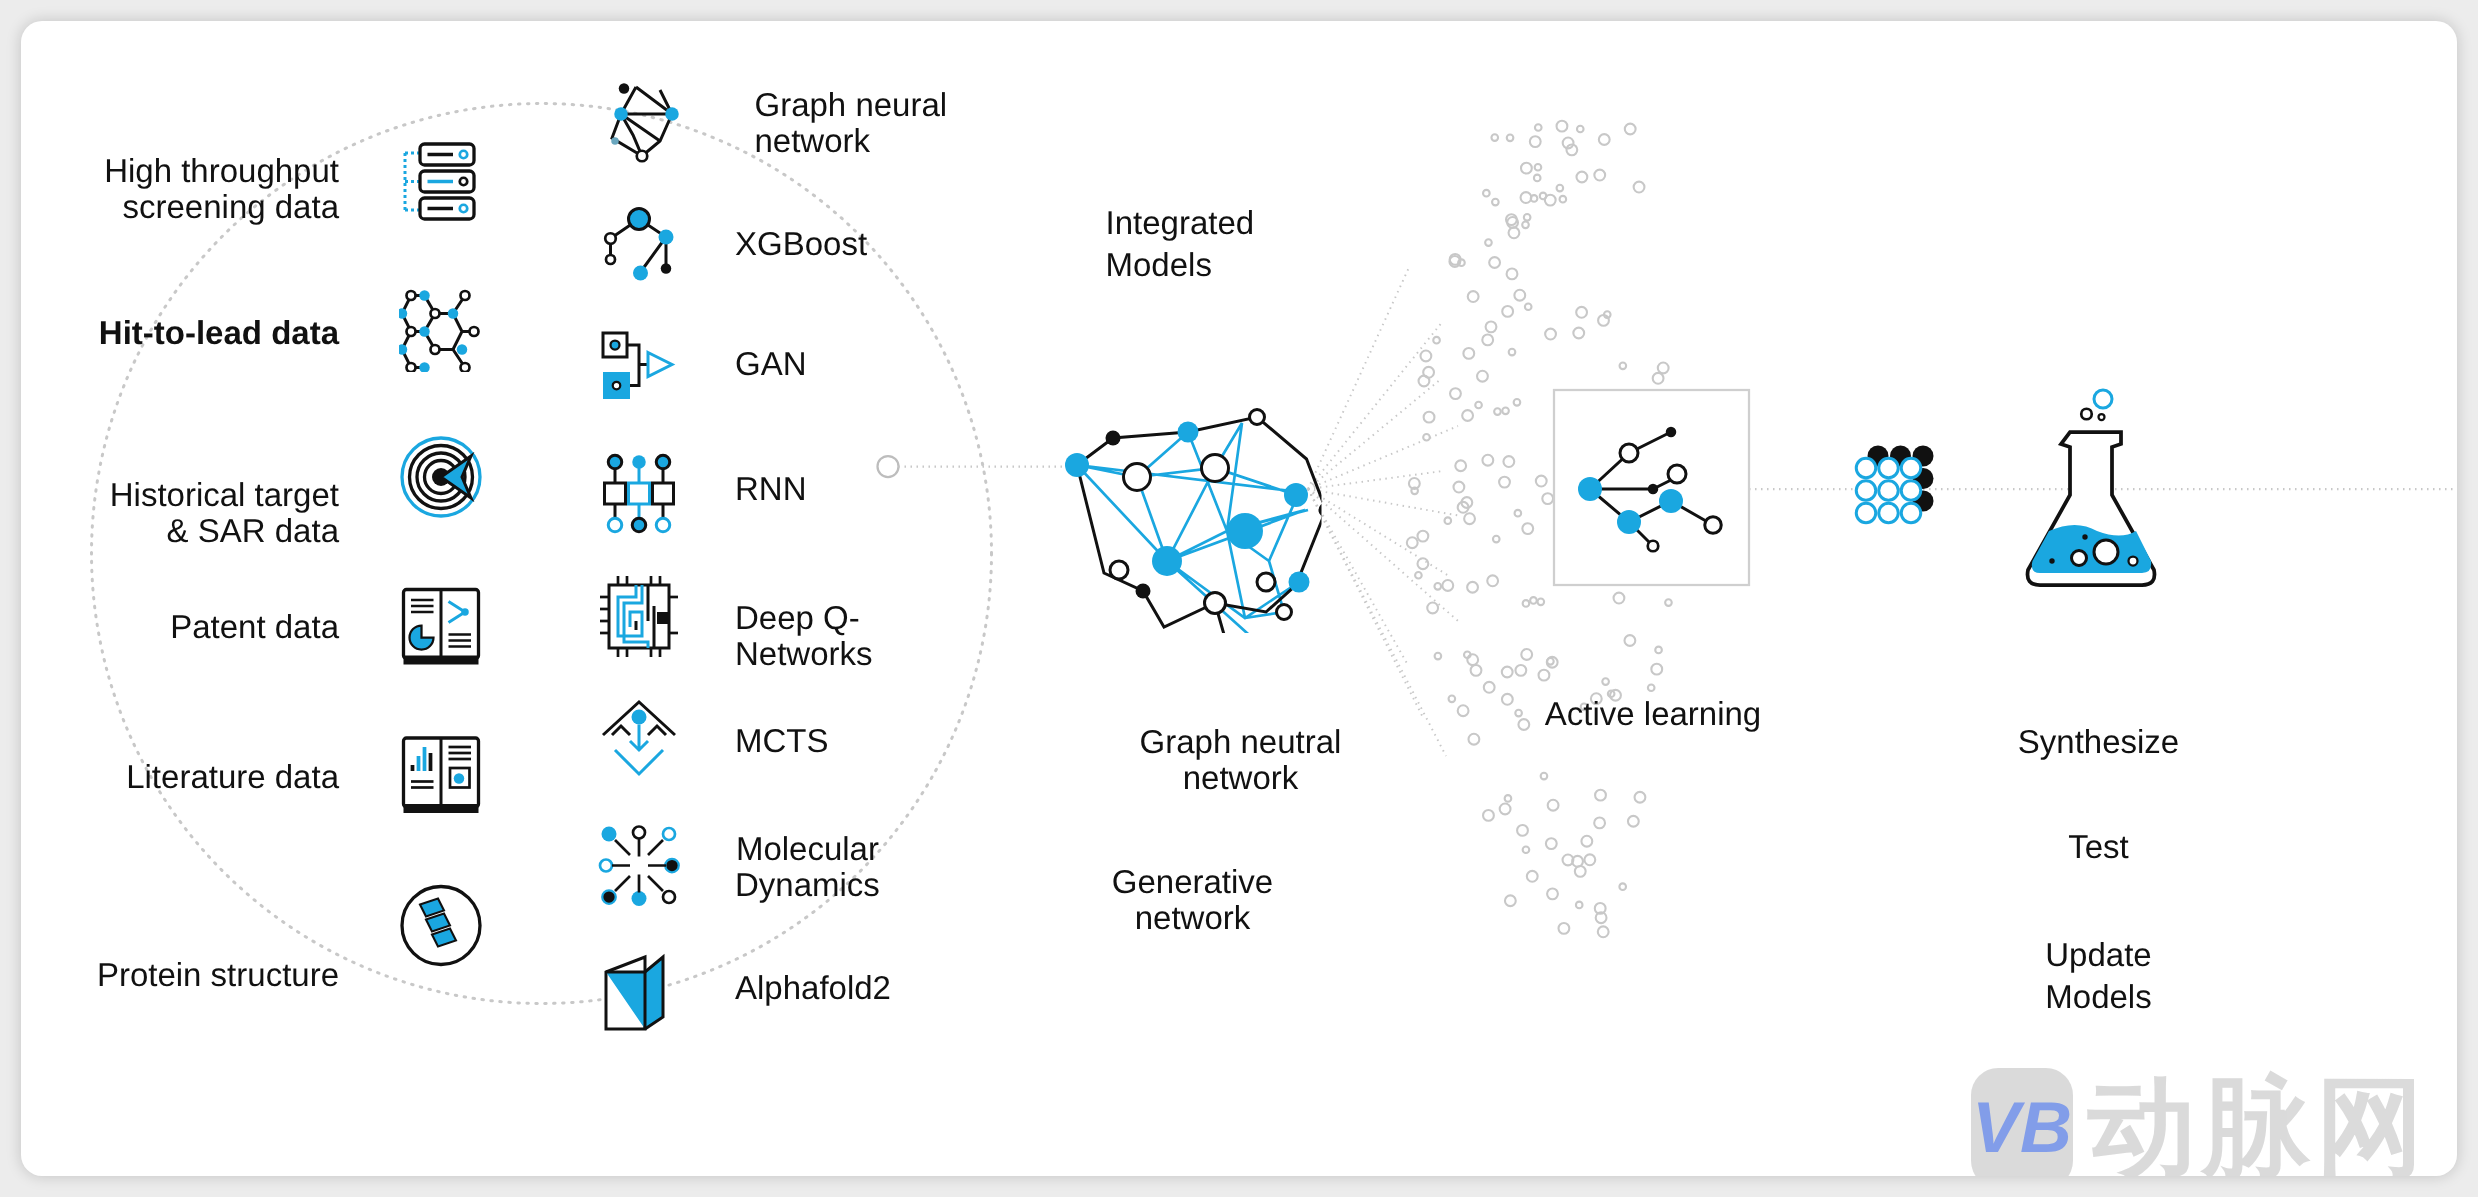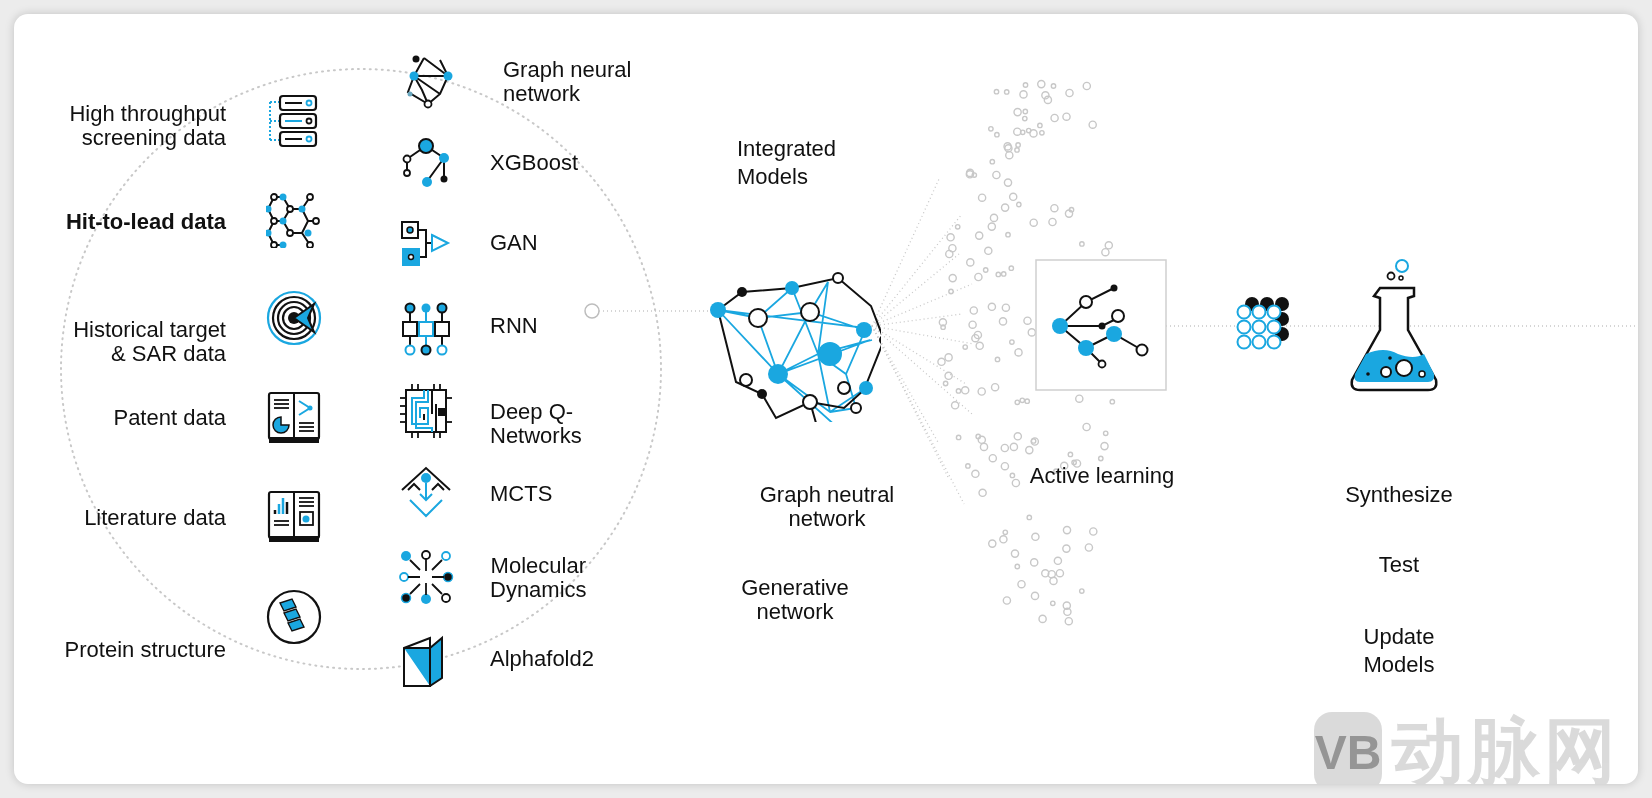--- a/index.html
+++ b/index.html
@@ -7,22 +7,22 @@
          font-family:"Liberation Sans", sans-serif; color:#111; }
   .card { position:absolute; left:14px; top:14px; width:1624px; height:770px; background:#fff;
           border-radius:14px; box-shadow:0 0 10px rgba(0,0,0,0.18); overflow:hidden; }
   .lbl { position:absolute; font-size:22px; line-height:24px; white-space:nowrap; }
   .r { text-align:right; }
   .c { text-align:center; }
   .l { text-align:left; }
   svg.bg { position:absolute; left:0; top:0; }
   .ico { position:absolute; }
   .wm { position:absolute; left:1300px; top:690px; display:flex; align-items:center; gap:10px; opacity:0.55; }
-  .wm-logo { width:68px; height:80px; border-radius:18px; background:#bdbdbd; color:#404040; font-size:48px;
-             font-weight:bold; display:flex; align-items:center; justify-content:center; }
+  .wm-logo { width:68px; height:80px; border-radius:18px; background:#bdbdbd; color:#1d4ed8; font-size:48px;
+             font-weight:bold; display:flex; align-items:center; justify-content:center;font-style:italic; }
   .wm-text { font-size:72px; color:#bdbdbd; font-weight:bold; letter-spacing:4px; }
 </style>
 </head>
 <body>
 
 <div class="card">
 
   <svg class="bg" width="1624" height="770">
     <circle cx="347" cy="355" r="300" fill="none" stroke="#c8c8c8" stroke-width="2" stroke-dasharray="1 5" stroke-linecap="round"></circle>
     <circle cx="578" cy="297" r="7" fill="#fff" stroke="#bdbdbd" stroke-width="1.5"></circle>

